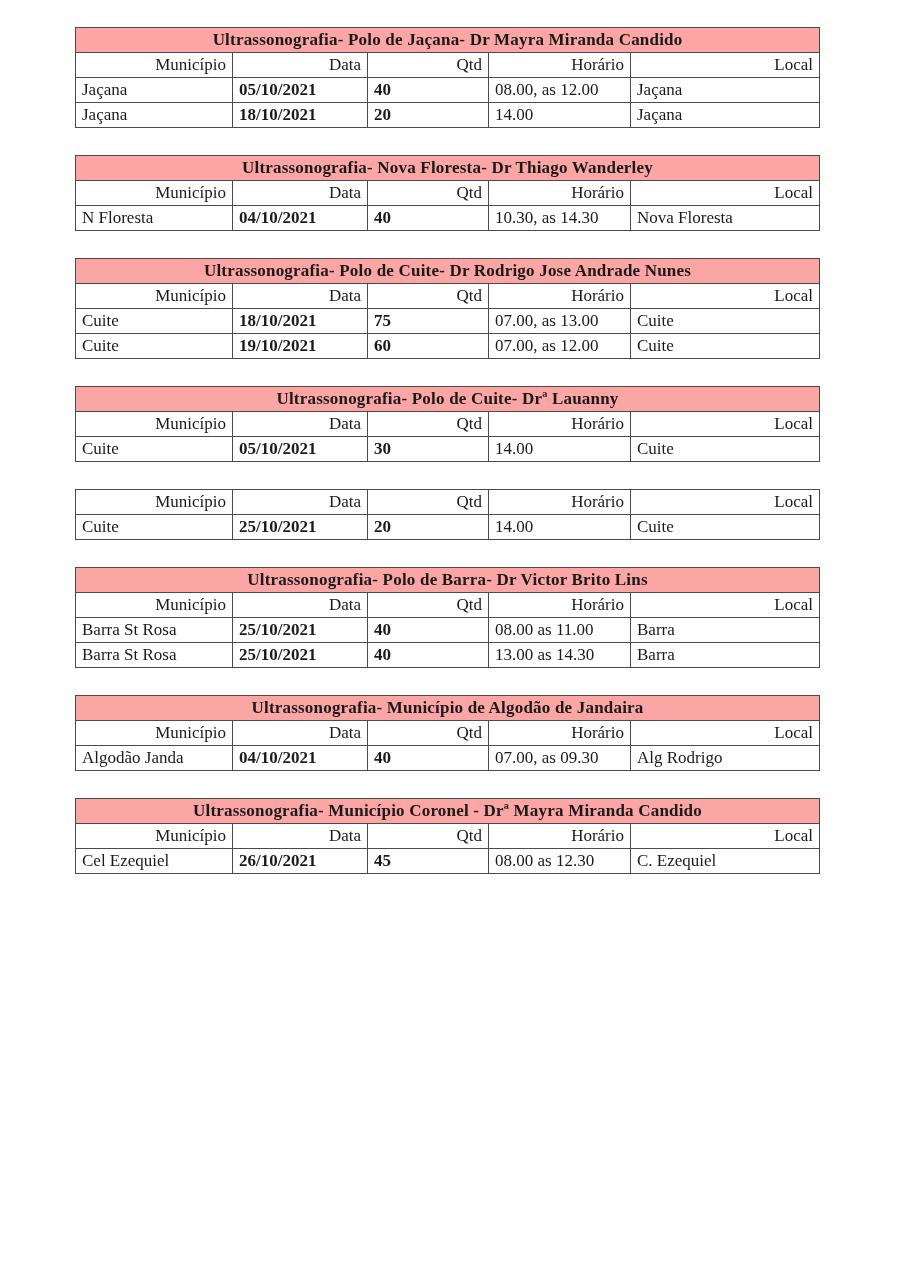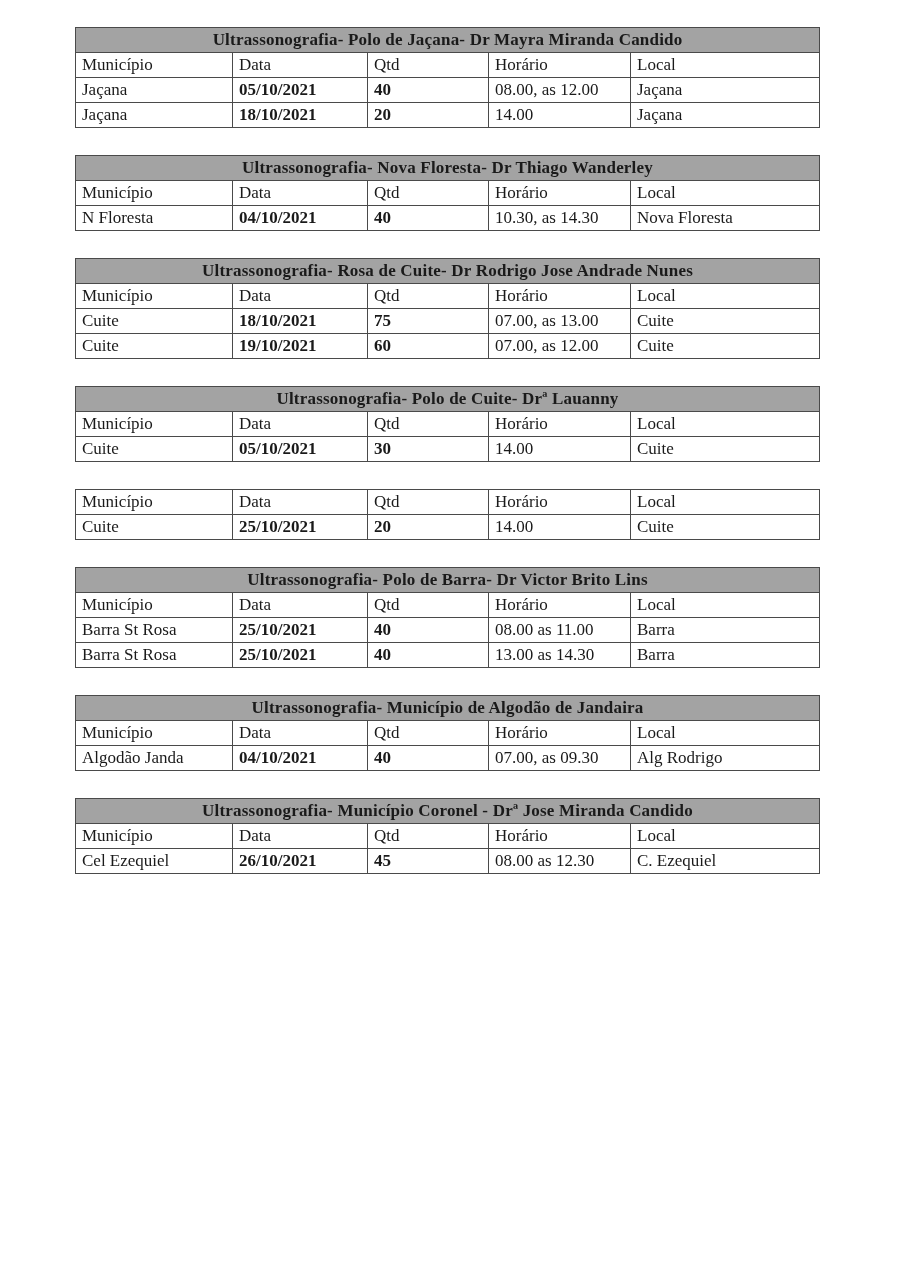--- a/index.html
+++ b/index.html
@@ -32,29 +32,30 @@
   table.doc-table td {
     border: 1px solid #4a4a4a;
     font-size: 17px;
     height: 24px;
     padding: 0 6px;
     vertical-align: middle;
     white-space: nowrap;
     overflow: hidden;
   }
   td.title-cell {
-    background: #a3a3a3;
+    background: #fca5a5;
     font-weight: bold;
     font-size: 18.5px;
     text-align: center;
     height: 25px;
     letter-spacing: 0.2px;
   }
   td.header-cell {
     font-weight: normal;
+    text-align: right;
   }
   td.data-cell.bold {
     font-weight: bold;
   }
 </style>
 </head>
 <body>
 
 <div class="page">
     <table class="doc-table">
@@ -123,21 +124,21 @@
     <table class="doc-table">
       <colgroup>
         <col class="c0">
         <col class="c1">
         <col class="c2">
         <col class="c3">
         <col class="c4">
       </colgroup>
       <tbody>
         <tr>
-          <td colspan="5" class="title-cell">Ultrassonografia- Rosa de Cuite- Dr Rodrigo Jose Andrade Nunes</td>
+          <td colspan="5" class="title-cell">Ultrassonografia- Polo de Cuite- Dr Rodrigo Jose Andrade Nunes</td>
         </tr>
         <tr>
           <td class="header-cell">Município</td>
           <td class="header-cell">Data</td>
           <td class="header-cell">Qtd</td>
           <td class="header-cell">Horário</td>
           <td class="header-cell">Local</td>
         </tr>
         <tr>
           <td class="data-cell">Cuite</td>
@@ -274,21 +275,21 @@
     <table class="doc-table">
       <colgroup>
         <col class="c0">
         <col class="c1">
         <col class="c2">
         <col class="c3">
         <col class="c4">
       </colgroup>
       <tbody>
         <tr>
-          <td colspan="5" class="title-cell">Ultrassonografia- Município Coronel - Drª Jose Miranda Candido</td>
+          <td colspan="5" class="title-cell">Ultrassonografia- Município Coronel - Drª Mayra Miranda Candido</td>
         </tr>
         <tr>
           <td class="header-cell">Município</td>
           <td class="header-cell">Data</td>
           <td class="header-cell">Qtd</td>
           <td class="header-cell">Horário</td>
           <td class="header-cell">Local</td>
         </tr>
         <tr>
           <td class="data-cell">Cel Ezequiel</td>

